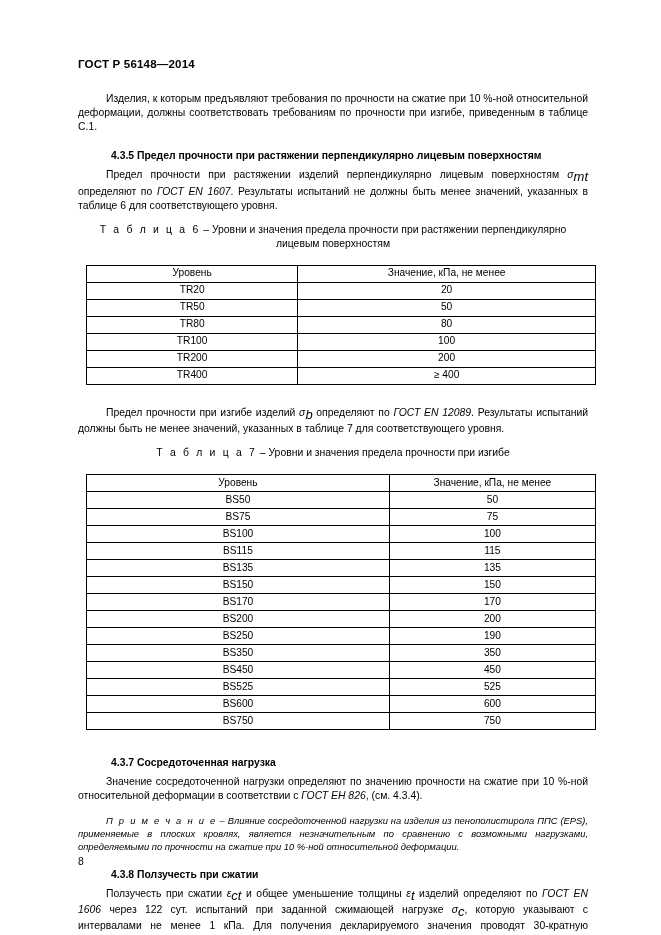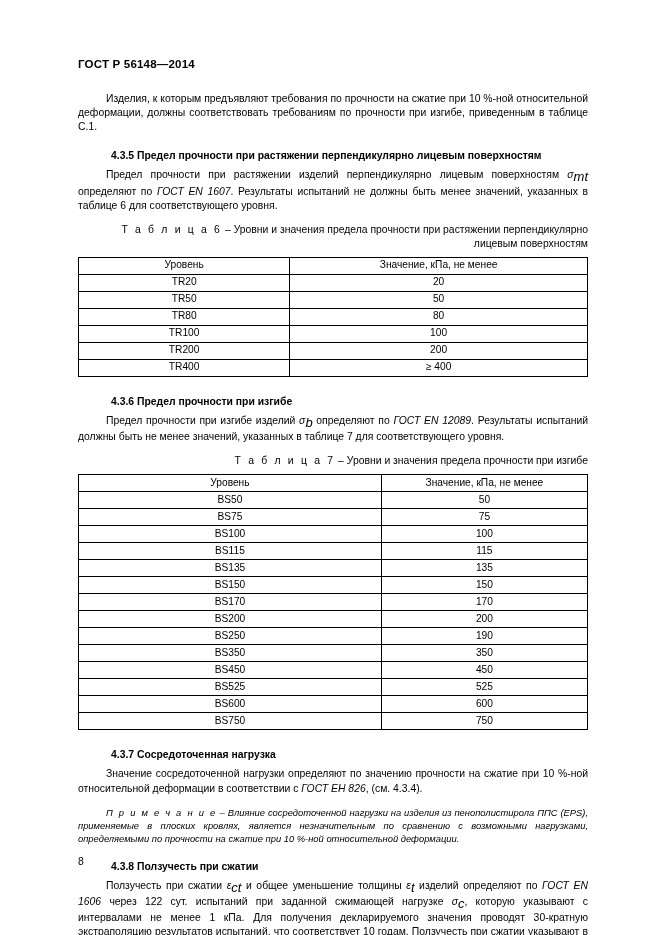--- a/index.html
+++ b/index.html
@@ -52,29 +52,29 @@
     margin: 5px;
     text-indent: 28px;
   }
   .gap-sm { height: 6px; }
   .gap-md { height: 10px; }
   .gap-lg { height: 13px; }
   .tbl-caption {
     font-size: 10.4px;
     line-height: 14.1px;
     margin: 0;
-    text-align: right;
+    text-align: center;
   }
   .tbl-caption .sp {
     letter-spacing: 2.2px;
   }
   table.data {
     width: 100%;
     border-collapse: collapse;
-    margin: 0;
+    margin: 8px;
     table-layout: fixed;
   }
   table.data td {
     border: 1px solid #000000;
     font-size: 10.2px;
     line-height: 12px;
     text-align: center;
     padding: 1.5px 2px 2.5px 2px;
     height: 12px;
   }
@@ -166,21 +166,20 @@
         </tr>
         <tr>
           <td>TR400</td>
           <td>≥ 400</td>
         </tr>
       </tbody>
     </table>
 
     <div class="gap-lg"></div>
 
-    <div class="heading">4.3.6 Предел прочности при изгибе</div>
 
     <p class="indent"><span>Предел прочности при изгибе изделий </span><em class="it"><span>σ</span><span class="sub">b</span></em><span> определяют по </span><em class="it">ГОСТ EN 12089</em><span>. Результаты испытаний должны быть не менее значений, указанных в таблице 7 для соответствующего уровня.</span></p>
 
     <div class="gap-md"></div>
 
     <p class="tbl-caption"><span class="sp">Т а б л и ц а 7</span><span> – Уровни и значения предела прочности при изгибе</span></p>
 
     <div class="gap-sm"></div>
 
     <table class="data t7">

